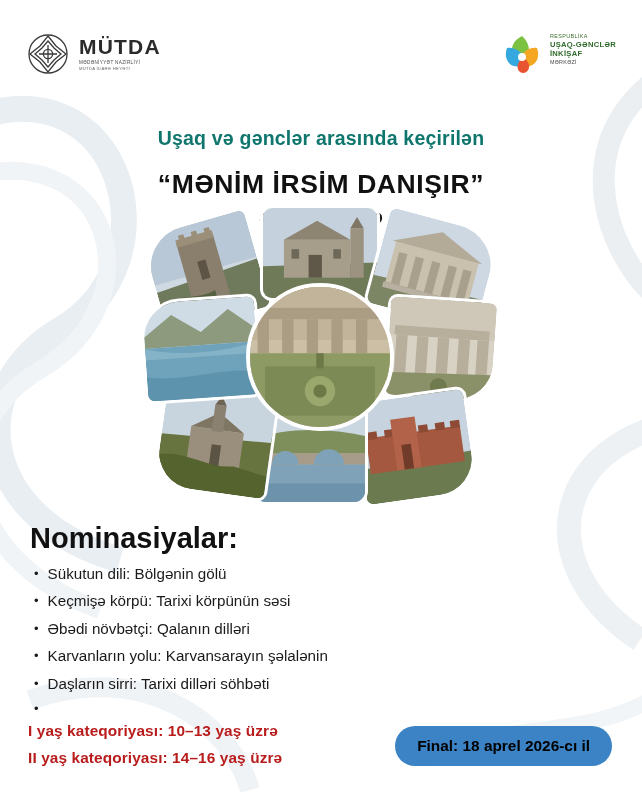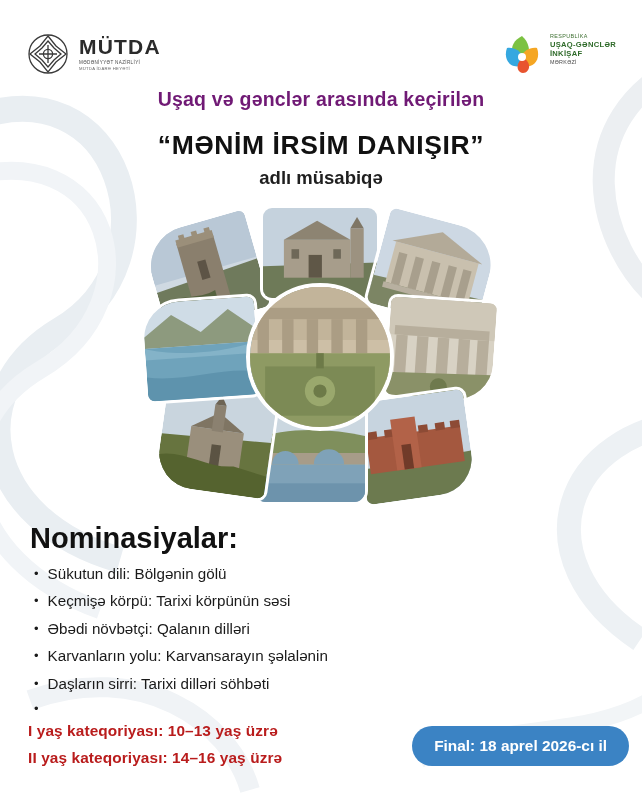--- a/index.html
+++ b/index.html
@@ -85,22 +85,23 @@
   
   .title-block {
     position: absolute;
     top: 88px;
     left: 0; right: 0;
     text-align: center;
   }
   .title-line1 {
     font-size: 19.5px;
     font-weight: bold;
-    color: #701a75;
+    color: #0f766e;
     letter-spacing: .2px;
+    margin-top: 39px;
   }
   .title-line2 {
     font-size: 26.5px;
     font-weight: bold;
     color: #111111;
     letter-spacing: .6px;
     margin-top: 19px;
   }
   .title-line3 {
     font-size: 18.5px;
@@ -224,24 +225,24 @@
     font-size: 15.4px;
     font-weight: bold;
     color: #b91c1c;
     margin-bottom: 9px;
     letter-spacing: .1px;
   }
 
   
   .final-badge {
     position: absolute;
-    right: 13px;
+    right: 30px;
     bottom: 34px;
     background: #3b83c4;
-    color: #ffffff;
+    color: #000000;
     font-size: 15.4px;
     font-weight: bold;
     padding: 11px 22px;
     border-radius: 22px;
     white-space: nowrap;
   }
 </style>
 </head>
 <body>
 

